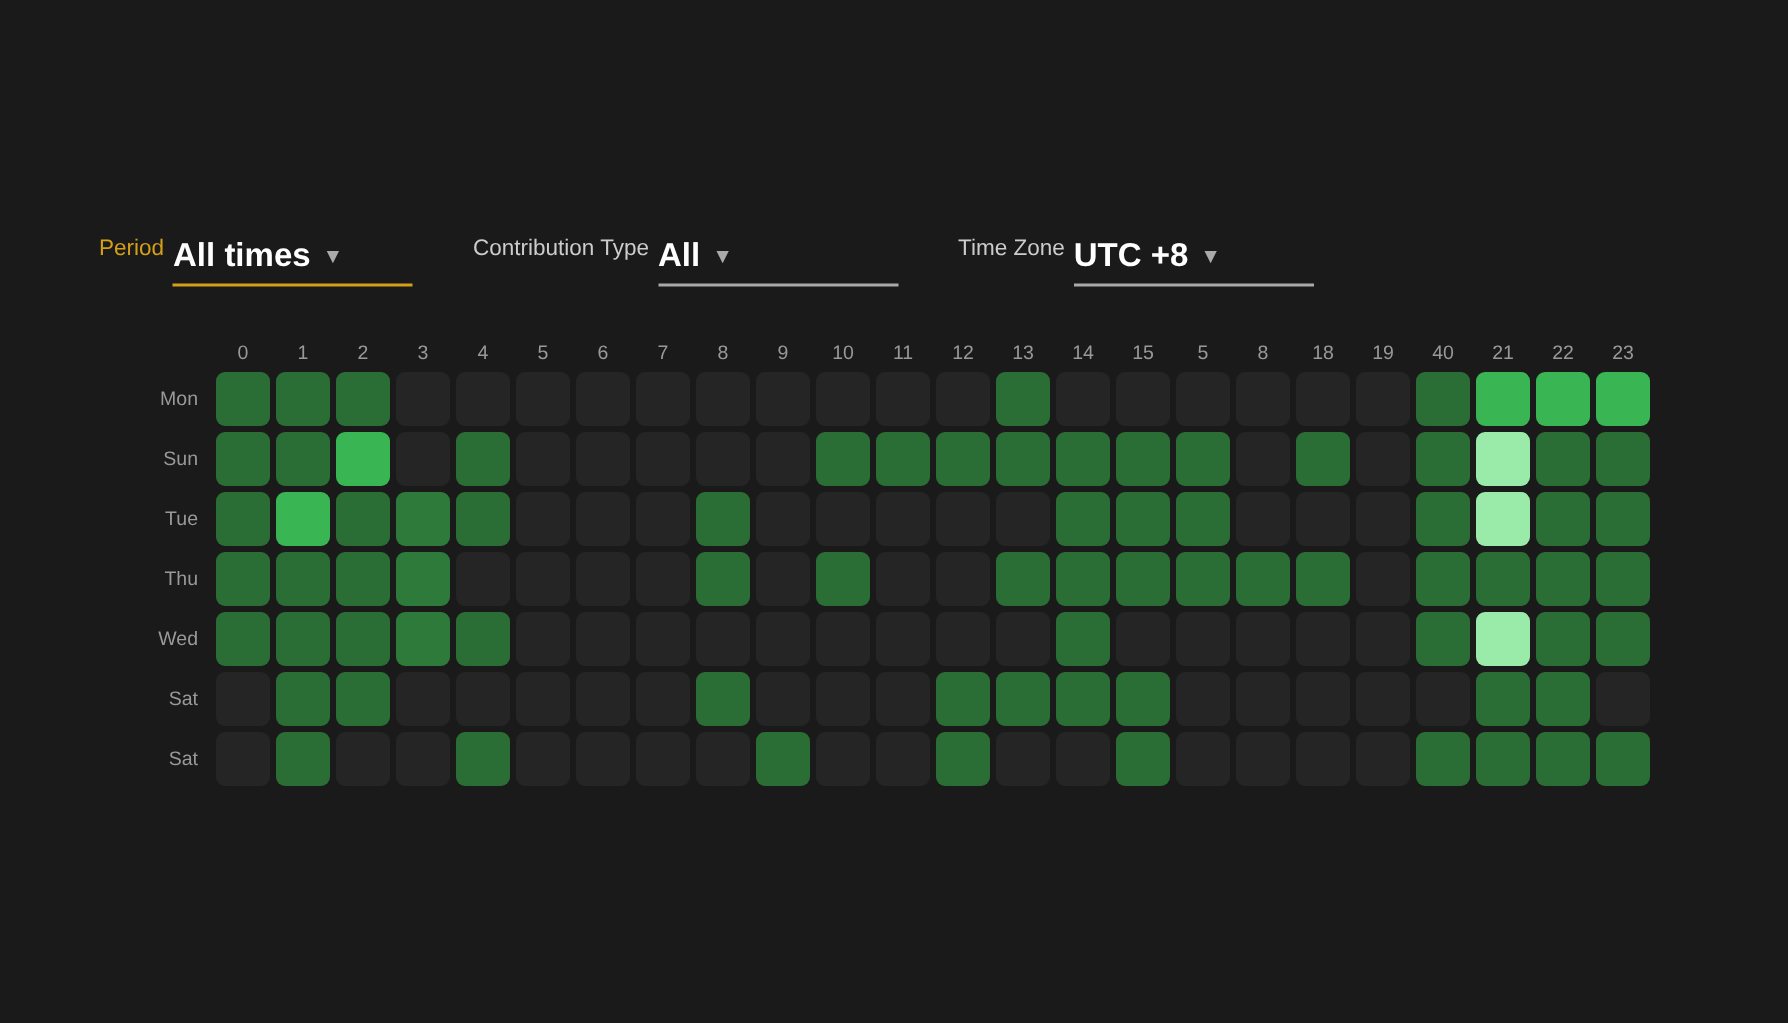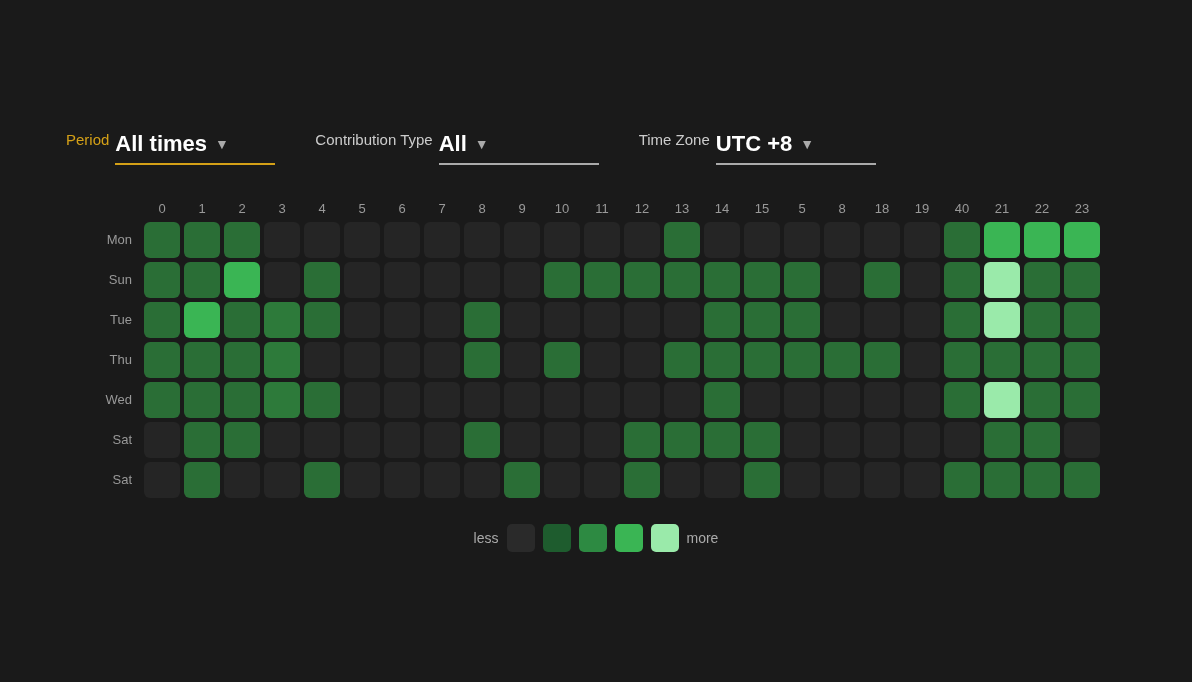--- a/index.html
+++ b/index.html
@@ -359,24 +359,15 @@
             <div class="cell" style="background: rgb(37, 37, 37);"></div>
             <div class="cell" style="background: rgb(37, 37, 37);"></div>
             <div class="cell" style="background: rgb(37, 37, 37);"></div>
             <div class="cell" style="background: rgb(37, 37, 37);"></div>
             <div class="cell" style="background: rgb(42, 110, 54);"></div>
             <div class="cell" style="background: rgb(42, 110, 54);"></div>
             <div class="cell" style="background: rgb(42, 110, 54);"></div>
             <div class="cell" style="background: rgb(42, 110, 54);"></div>
           </div>
         </div>
-      <div class="legend">
-        <span class="legend-label">less</span>
-        <div class="legend-cell" style="background:#2a2a2a;"></div>
-        <div class="legend-cell" style="background:#1e5c2e;"></div>
-        <div class="legend-cell" style="background:#2d8a42;"></div>
-        <div class="legend-cell" style="background:#3ab554;"></div>
-        <div class="legend-cell" style="background:#9aeaaa;"></div>
-        <span class="legend-label">more</span>
-      </div>
     </div>
   </div>
 </div>
 
 </body></html>

